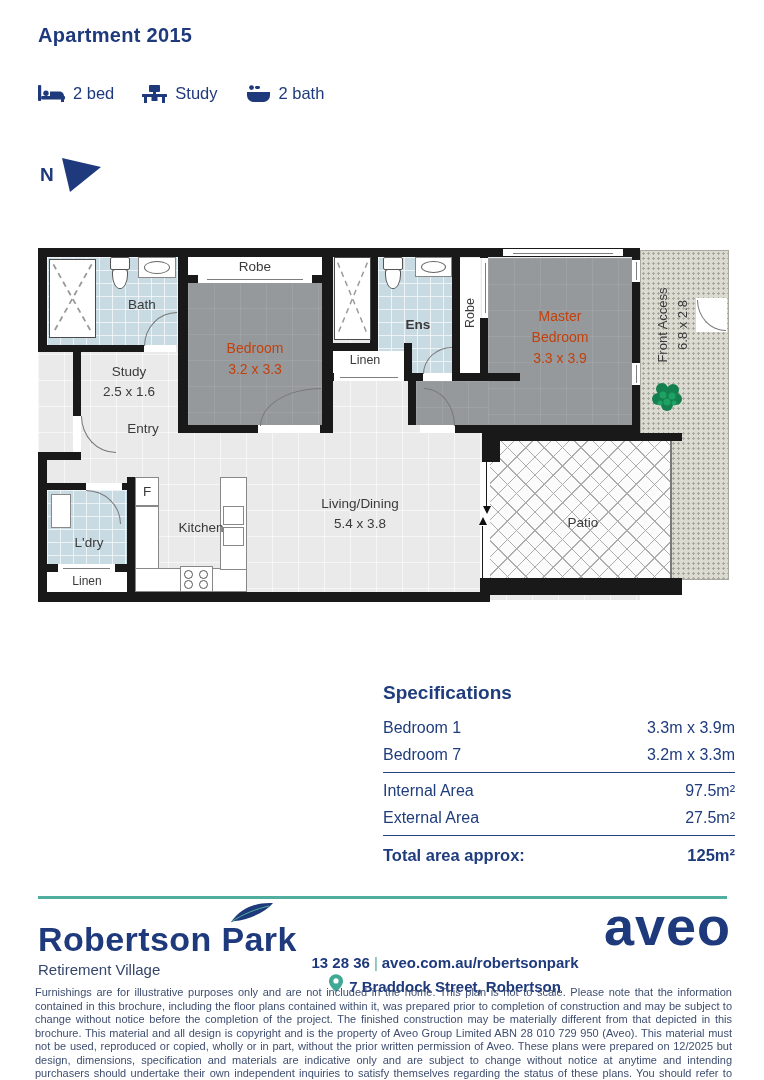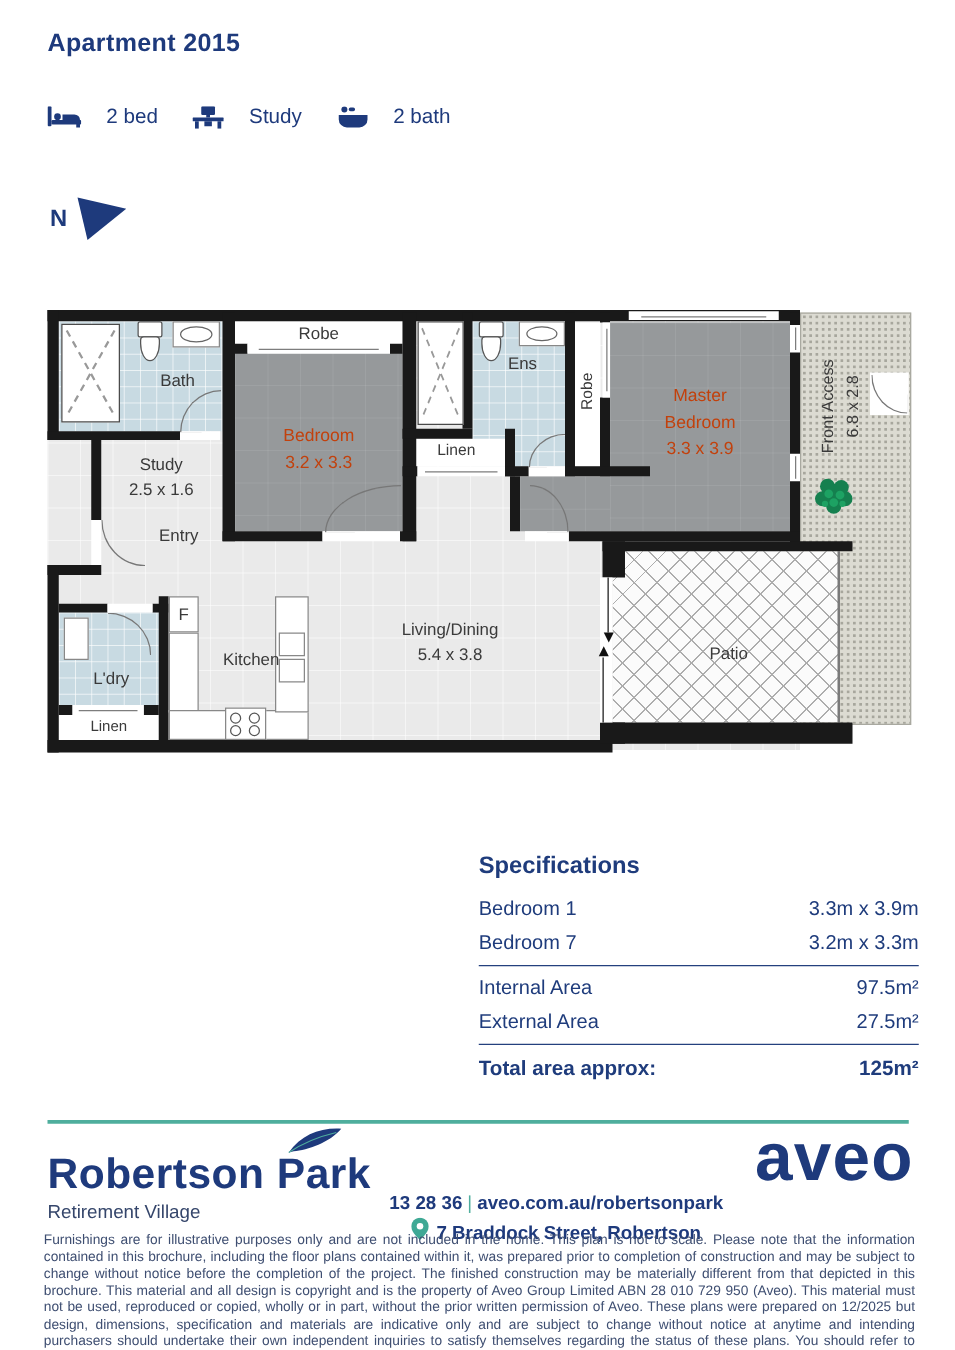--- a/index.html
+++ b/index.html
@@ -3,21 +3,21 @@
 <meta charset="utf-8">
 <style>
   html,body{margin:0;padding:0;background:#fff;}
   #page{position:relative;width:764px;height:1080px;background:#fff;overflow:hidden;
         font-family:"Liberation Sans",sans-serif;}
 
   
   #title{position:absolute;left:38px;top:24px;font-size:20px;font-weight:600;
          color:#1e3a7c;letter-spacing:.3px;}
   #features{position:absolute;left:38px;top:84px;display:flex;gap:28px;align-items:center;}
-  .feat{display:flex;align-items:center;gap:20px;color:#1e3a7c;font-size:16.5px;font-weight:500;}
+  .feat{display:flex;align-items:center;gap:8px;color:#1e3a7c;font-size:16.5px;font-weight:500;}
   .feat svg{display:block;}
 
   
   #compass{position:absolute;left:40px;top:150px;display:flex;align-items:center;gap:4px;}
   #compass .n{color:#1e3a7c;font-weight:700;font-size:19px;}
 
   
   #plan{position:absolute;left:38px;top:248px;width:702px;height:358px;}
   #plan .abs{position:absolute;}
   .floor{left:0;top:2px;width:602px;height:350px;background:#eaeaea;
@@ -305,21 +305,21 @@
           </g>
       </svg>
     </div>
 
     <div class="lbl" style="left:104px;top:47px;">Bath</div>
     <div class="lbl" style="left:217px;top:9px;">Robe</div>
     <div class="lbl onbed" style="left:217px;top:90px;">
       <div>Bedroom</div>
         <div>3.2 x 3.3</div>
     </div>
-    <div class="lbl" style="left:380px;top:33px;">Ens</div>
+    <div class="lbl" style="left:380px;top:67px;font-weight:bold;">Ens</div>
     <div class="vlbl" style="left:432px;top:65px;font-size:12.5px;">Robe</div>
     <div class="lbl onbed" style="left:522px;top:58px;">
       <div>Master</div>
         <div>Bedroom</div>
         <div>3.3 x 3.9</div>
     </div>
     <div class="vlbl" style="left:634px;top:77px;">
       <div>Front Access</div>
         <div>6.8 x 2.8</div>
     </div>

